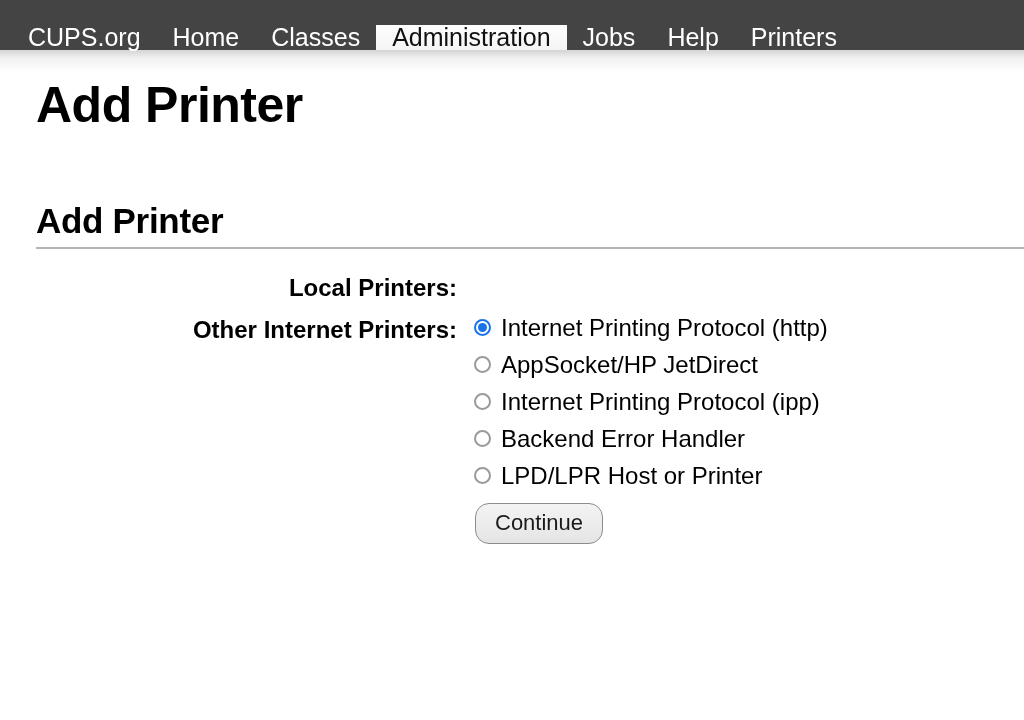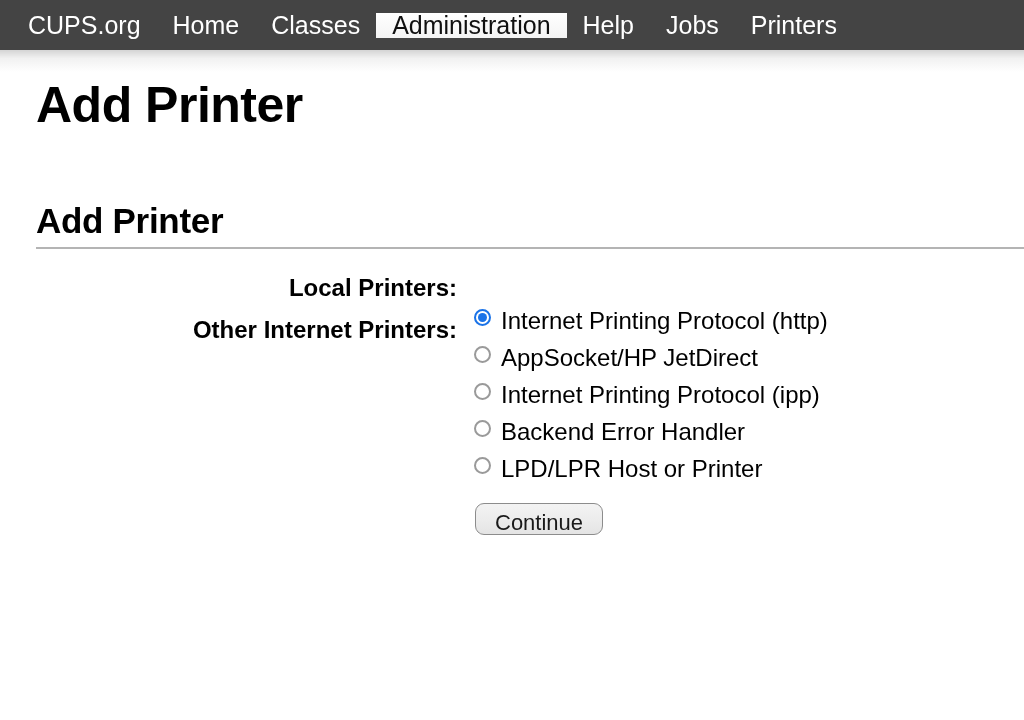--- a/index.html
+++ b/index.html
@@ -16,21 +16,21 @@
     overflow: hidden;
     position: relative;
   }
 
   
   .navbar {
     position: relative;
     height: 50px;
     background: #444444;
     display: flex;
-    align-items: center;
+    align-items: flex-end;
     padding-left: 12px;
     box-sizing: border-box;
     z-index: 2;
   }
   .nav-item {
     display: flex;
     align-items: center;
     padding: 0 16px;
     font-size: 25px;
     line-height: 1;
@@ -117,20 +117,21 @@
   }
 
   
   .radio-list {
     margin: 0;
     padding: 0;
     list-style: none;
   }
   .radio-row {
     display: flex;
+    align-items: center;
     height: 37px;
   }
   .radio-mark {
     width: 17px;
     height: 17px;
     border-radius: 50%;
     box-sizing: border-box;
     flex: 0 0 auto;
     margin-right: 10px;
     background: #ffffff;
@@ -167,35 +168,35 @@
     margin-top: 7px;
     margin-left: 1px;
   }
   .btn {
     font-family: "Liberation Sans", sans-serif;
     font-size: 22px;
     line-height: 1;
     color: #1a1a1a;
     background: linear-gradient(to bottom, #f3f3f3 0%, #ececec 55%, #e4e4e4 100%);
     border: 1px solid #8c8c8c;
-    border-radius: 9px;
-    padding: 8px 19px 0 19px;
+    border-radius: 14px;
+    padding: 8px 19px 9px 19px;
     cursor: pointer;
   }
 </style>
 </head>
 <body>
 
 <div class="navbar">
   <a class="nav-item" href="#">CUPS.org</a>
   <a class="nav-item" href="#">Home</a>
   <a class="nav-item" href="#">Classes</a>
   <a class="nav-item active" href="#">Administration</a>
+  <a class="nav-item" href="#">Jobs</a>
   <a class="nav-item" href="#">Help</a>
-  <a class="nav-item" href="#">Jobs</a>
   <a class="nav-item" href="#">Printers</a>
 </div>
 <div class="nav-shadow"></div>
 
 <div class="content">
 
   <h1 class="page-title">Add Printer</h1>
 
   <h2 class="section-title">Add Printer</h2>
 

